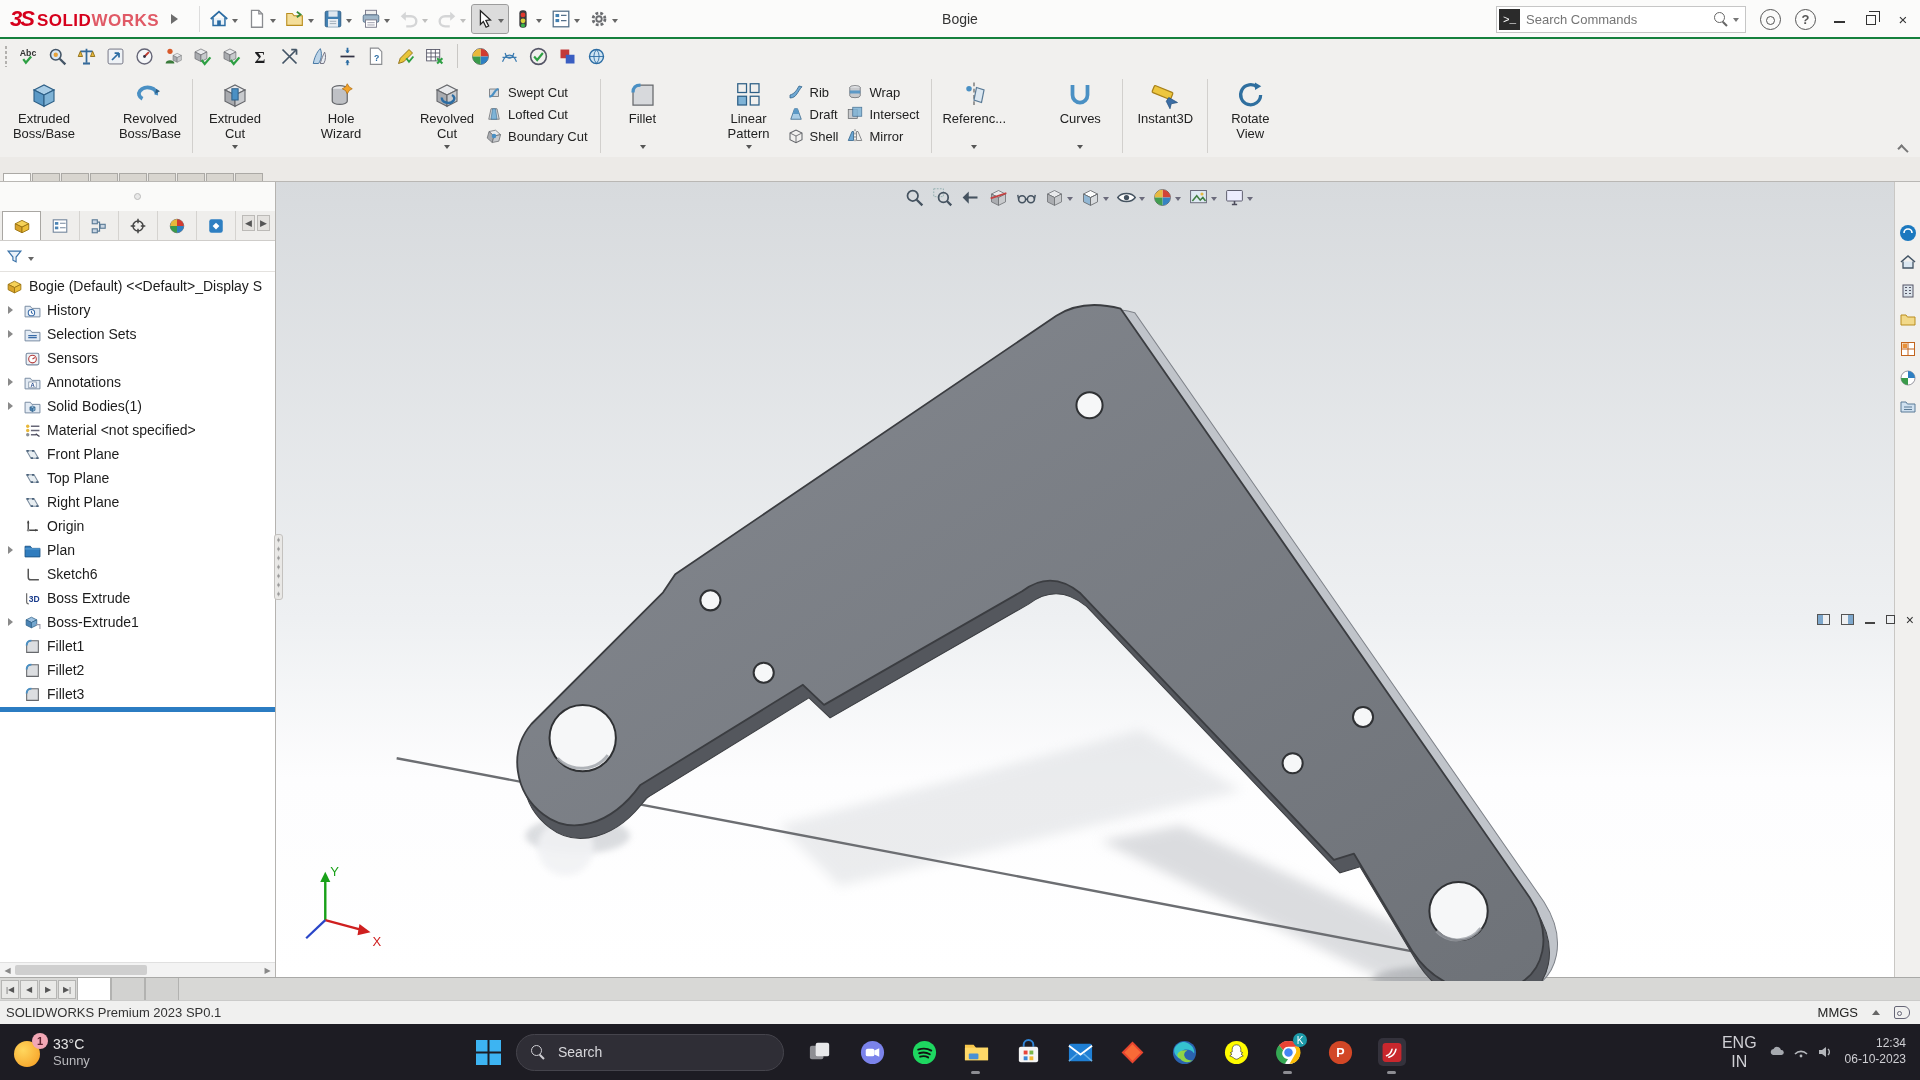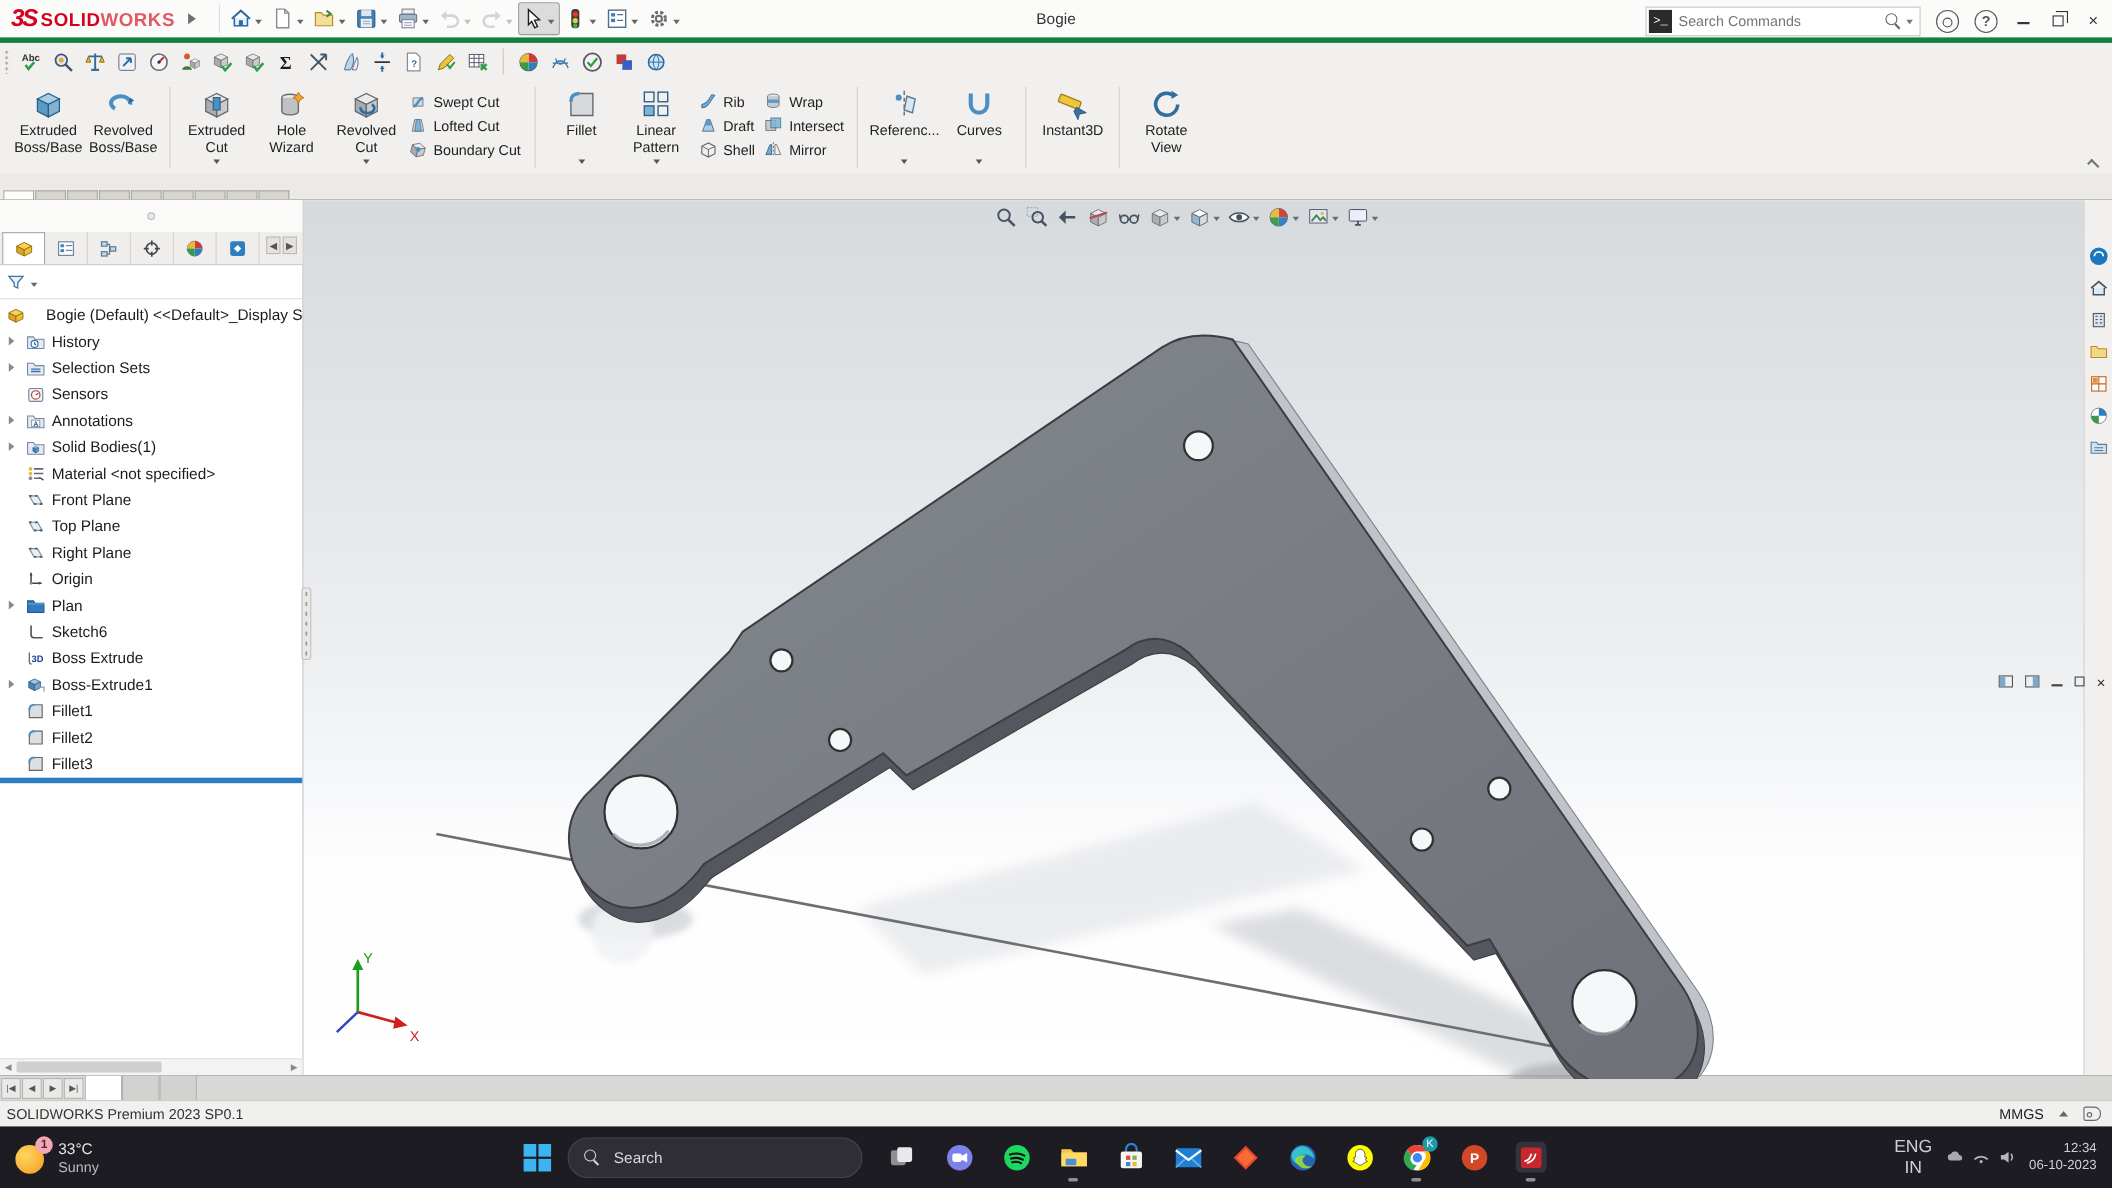--- a/index.html
+++ b/index.html
@@ -2,21 +2,21 @@
 <html><head>
 <meta charset="utf-8">
 <style>
   html,body{margin:0;padding:0;width:1920px;height:1080px;overflow:hidden;
     font-family:"Liberation Sans","DejaVu Sans",sans-serif;background:#fff;
     -webkit-font-smoothing:antialiased;}
   *{box-sizing:border-box;}
   .app{width:1920px;height:1080px;display:flex;flex-direction:column;position:relative;}
 
   
-  .titlebar{height:39px;background:#fbfbfa;display:flex;align-items:center;position:relative;border-bottom:5px solid #15803d;}
+  .titlebar{height:39px;background:#fbfbfa;display:flex;align-items:center;position:relative;border-bottom:2px solid #15803d;}
   .logo{display:flex;align-items:baseline;padding:0 8px 0 10px;cursor:default;}
   .logo .mark{color:#d6001c;font-weight:bold;font-style:italic;font-size:22px;letter-spacing:-2px;margin-right:4px;}
   .logo .wb{color:#d6001c;font-weight:bold;font-size:17px;letter-spacing:.5px;}
   .logo .wl{color:#e05a66;font-weight:bold;font-size:17px;letter-spacing:.5px;}
   .flyarrow{width:0;height:0;border:5px solid transparent;border-left:7px solid #6d6d6d;margin:0 10px 0 4px;}
   .tb-sep{width:1px;height:26px;background:#ddd;margin:0 6px;}
   .qa{display:flex;align-items:center;gap:2px;}
   .qbtn{display:flex;align-items:center;padding:3px 2px;border-radius:2px;}
   .qbtn svg{width:22px;height:22px;}
   .qbtn.disabled{opacity:.4;}
@@ -41,21 +41,21 @@
   
   .evalbar{height:34px;background:#f1f0ee;display:flex;align-items:center;padding-left:4px;gap:7px;}
   .grip{width:5px;height:22px;background-image:radial-gradient(#b3b1ae 1px,transparent 1.2px);background-size:4px 5px;margin-right:2px;}
   .ebtn svg{width:21px;height:21px;display:block;}
   .ebtn.sep{width:1px;height:24px;background:#c9c7c4;margin:0 4px;}
 
   
   .ribbon{height:84px;background:#f1f0ee;display:flex;align-items:stretch;padding:2px 0 0 4px;position:relative;}
   .rgroup{display:flex;align-items:flex-start;padding:2px 6px 0 6px;}
   .rsep{width:1px;background:#d2d0cd;margin:4px 2px;}
-  .rbigs{display:flex;}
+  .rbigs{display:flex;gap:38px;}
   .rbig{width:68px;display:flex;flex-direction:column;align-items:center;padding-top:3px;position:relative;height:78px;}
   .rbig svg{width:30px;height:30px;}
   .rlab{font-size:13px;color:#222;text-align:center;line-height:1.12;margin-top:2px;}
   .rbig .dd{display:none;width:0;height:0;border:3.5px solid transparent;border-top:4.5px solid #555;position:absolute;bottom:3px;}
   .rbig.caret .dd{display:block;}
   .rstack{display:flex;flex-direction:column;justify-content:flex-start;padding-top:4px;}
   .rsmall{display:flex;align-items:center;height:22px;gap:5px;padding:0 4px;}
   .rsmall svg{width:18px;height:18px;flex:none;}
   .rsmall span{font-size:13px;color:#222;white-space:nowrap;}
   .ribcollapse{position:absolute;right:12px;bottom:4px;width:10px;height:6px;border-top:2px solid #777;border-left:2px solid #777;transform:rotate(45deg);}
@@ -81,21 +81,21 @@
   .panel-dot{width:7px;height:7px;border-radius:50%;border:1px solid #bbb;background:#e8e8e8;}
   .panetabs{height:30px;display:flex;align-items:stretch;background:#efeeec;border-bottom:1px solid #cfcdca;padding-left:2px;}
   .ptab{width:39px;display:flex;align-items:center;justify-content:center;border-right:1px solid #d5d3d0;}
   .ptab svg{width:18px;height:18px;}
   .ptab.active{background:#fff;border:1px solid #a9a7a3;border-bottom:none;}
   .ptab-arrows{flex:1;display:flex;align-items:center;justify-content:flex-end;gap:2px;padding-right:3px;}
   .pa{width:13px;height:16px;background:#e4e2df;border:1px solid #bcbab7;color:#555;font-size:9px;display:flex;align-items:center;justify-content:center;}
   .filterrow{height:31px;display:flex;align-items:center;border-bottom:1px solid #e4e2df;padding-left:6px;gap:3px;}
   .tree{flex:1;overflow:hidden;padding-top:2px;position:relative;}
   .trow{height:24px;display:flex;align-items:center;font-size:14px;color:#1c1c1c;padding-left:24px;position:relative;white-space:nowrap;}
-  .trow.root{padding-left:6px;justify-content:space-between;}
+  .trow.root{padding-left:6px;}
   .trow .arr{display:none;position:absolute;left:8px;width:0;height:0;border:4px solid transparent;border-left:5px solid #8a8a8a;}
   .trow.arrow .arr{display:block;}
   .trow svg{width:17px;height:17px;margin-right:6px;flex:none;}
   .rollback{height:5px;background:#2b7cc2;margin-top:1px;}
   .hscroll{position:absolute;left:0;right:0;bottom:0;height:15px;background:#f3f3f3;border-top:1px solid #e0e0e0;display:flex;}
   .harr{width:15px;height:14px;display:flex;align-items:center;justify-content:center;color:#888;font-size:8px;}
   .hthumb{width:132px;height:10px;background:#cfcfcf;border-radius:2px;margin-top:2px;}
   .splitter{position:absolute;left:274px;top:352px;width:9px;height:66px;background:#e9e8e6;border:1px solid #c4c2bf;border-radius:3px;z-index:5;
     background-image:radial-gradient(#9a9a9a 1px,transparent 1.2px);background-size:5px 9px;background-position:center;}
 

